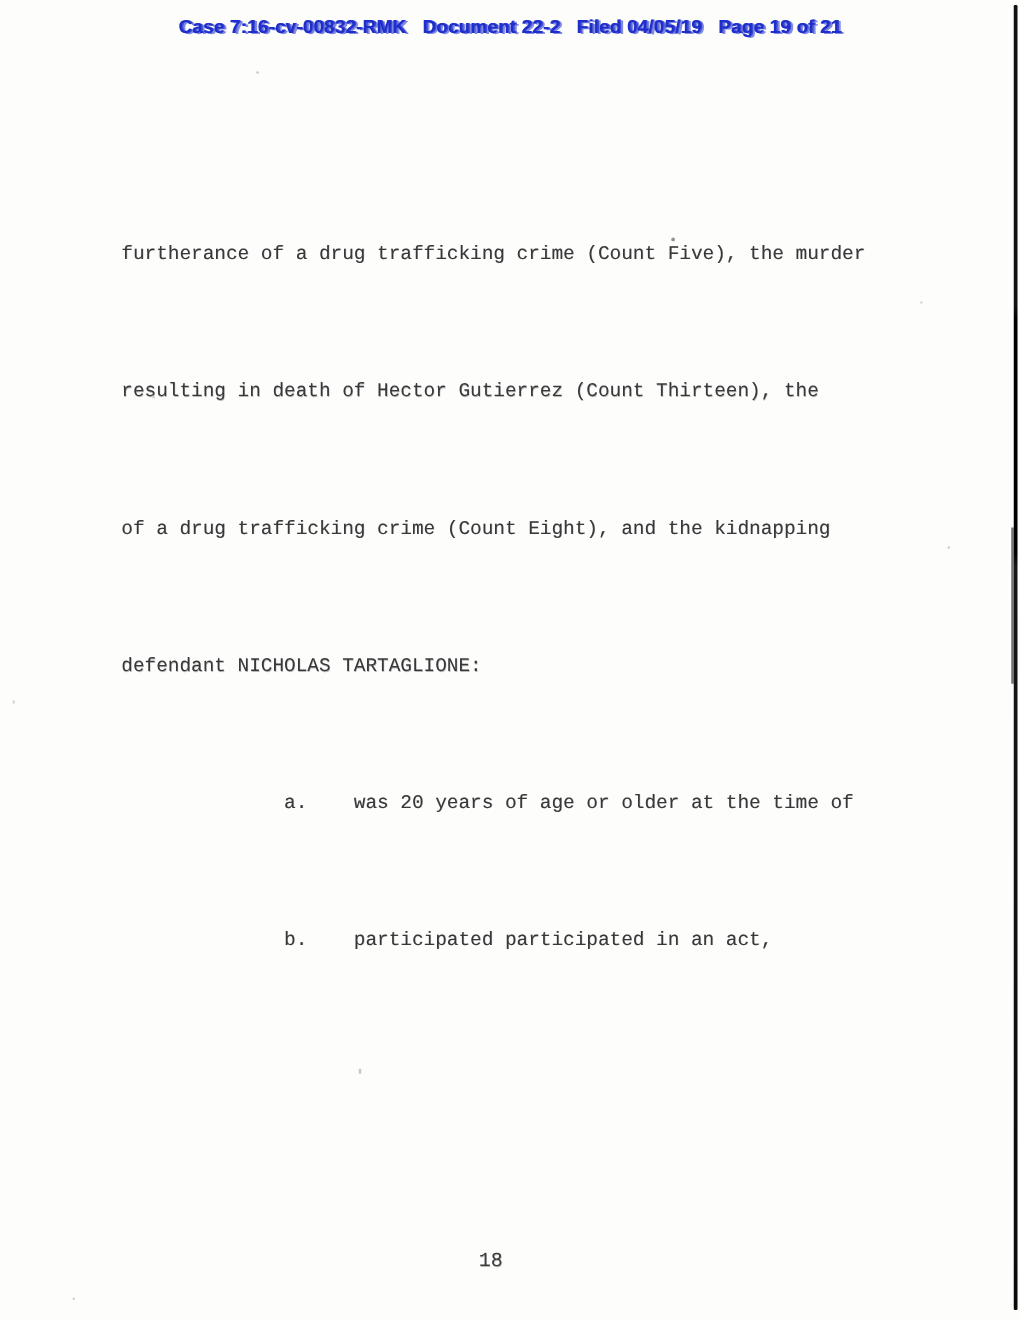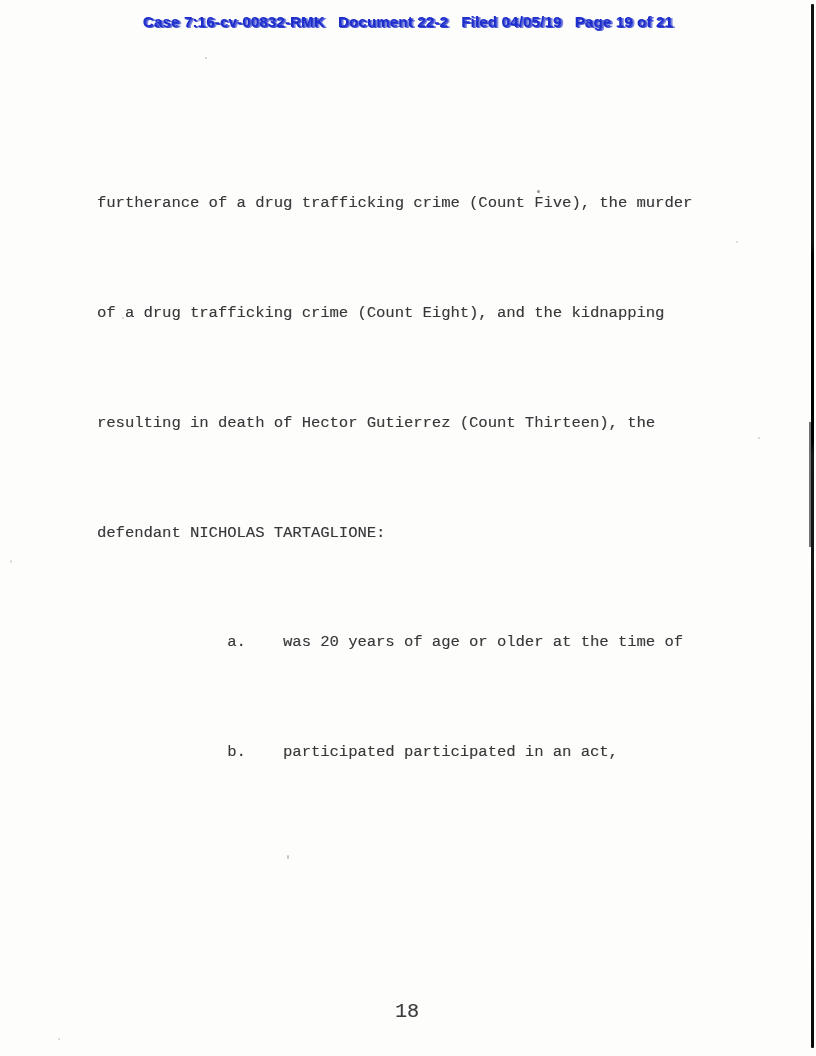--- a/index.html
+++ b/index.html
@@ -43,24 +43,23 @@
     color: #38383a;
     white-space: pre;
     text-shadow: 0.4px 0.3px 0.4px rgba(56,56,58,0.35);
   }
   .doc-line { height: 36.6px; }
   .page-number {
     position: absolute;
     top: 1000px;
     left: 383px;
     font-family: "Liberation Mono", monospace;
-    font-size: 20px;
+    font-size: 16px;
     color: #3c3c3e;
     text-shadow: 0.4px 0.3px 0.4px rgba(56,56,58,0.35);
-    margin-left: 12px;
   }
   
   .edge-line {
     position: absolute;
     top: 4px;
     left: 811px;
     width: 3px;
     height: 1044px;
     background: linear-gradient(to bottom,
       #111 0%, #111 23%, #000 24%, #000 42%, #161616 43%, #0a0a0a 100%);
@@ -92,22 +91,22 @@
 </style>
 </head>
 <body>
 
 <div class="page">
 
   <div class="ecf-stamp">Case 7:16-cv-00832-RMK   Document 22-2   Filed 04/05/19   Page 19 of 21</div>
 
   <div class="doc-body">
     <div class="doc-line">furtherance of a drug trafficking crime (Count Five), the murder</div>
+    <div class="doc-line">resulting in death of Hector Gutierrez (Count Thirteen), the</div>
     <div class="doc-line">of a drug trafficking crime (Count Eight), and the kidnapping</div>
-    <div class="doc-line">resulting in death of Hector Gutierrez (Count Thirteen), the</div>
     <div class="doc-line">defendant NICHOLAS TARTAGLIONE:</div>
     <div class="doc-line">              a.    was 20 years of age or older at the time of</div>
     <div class="doc-line">              b.    participated participated in an act,</div>
     
     
     
     
     
     
     

